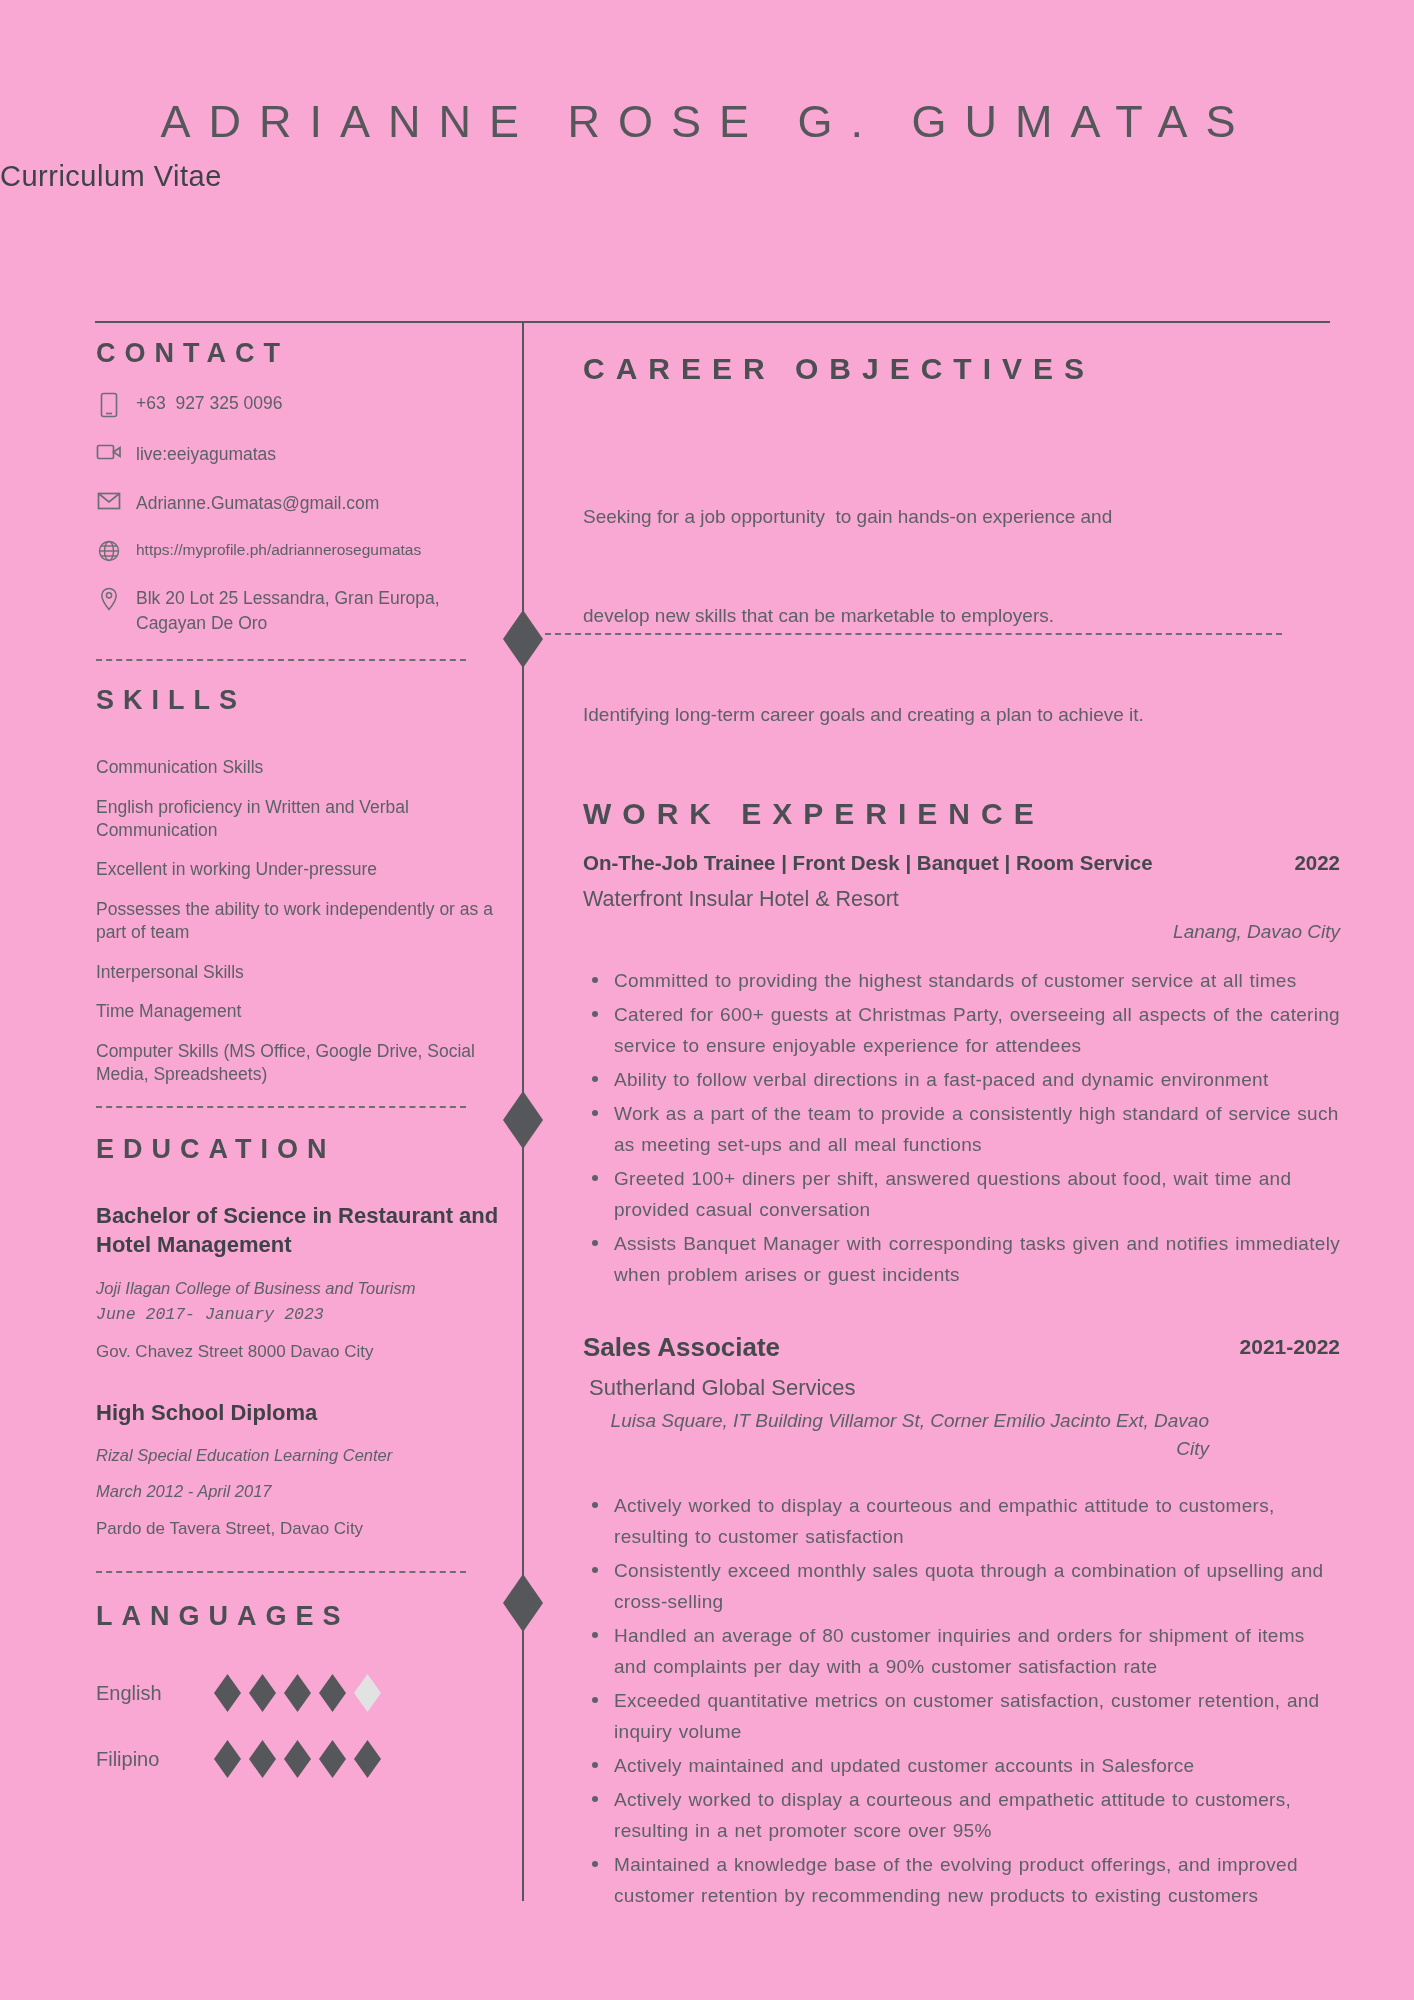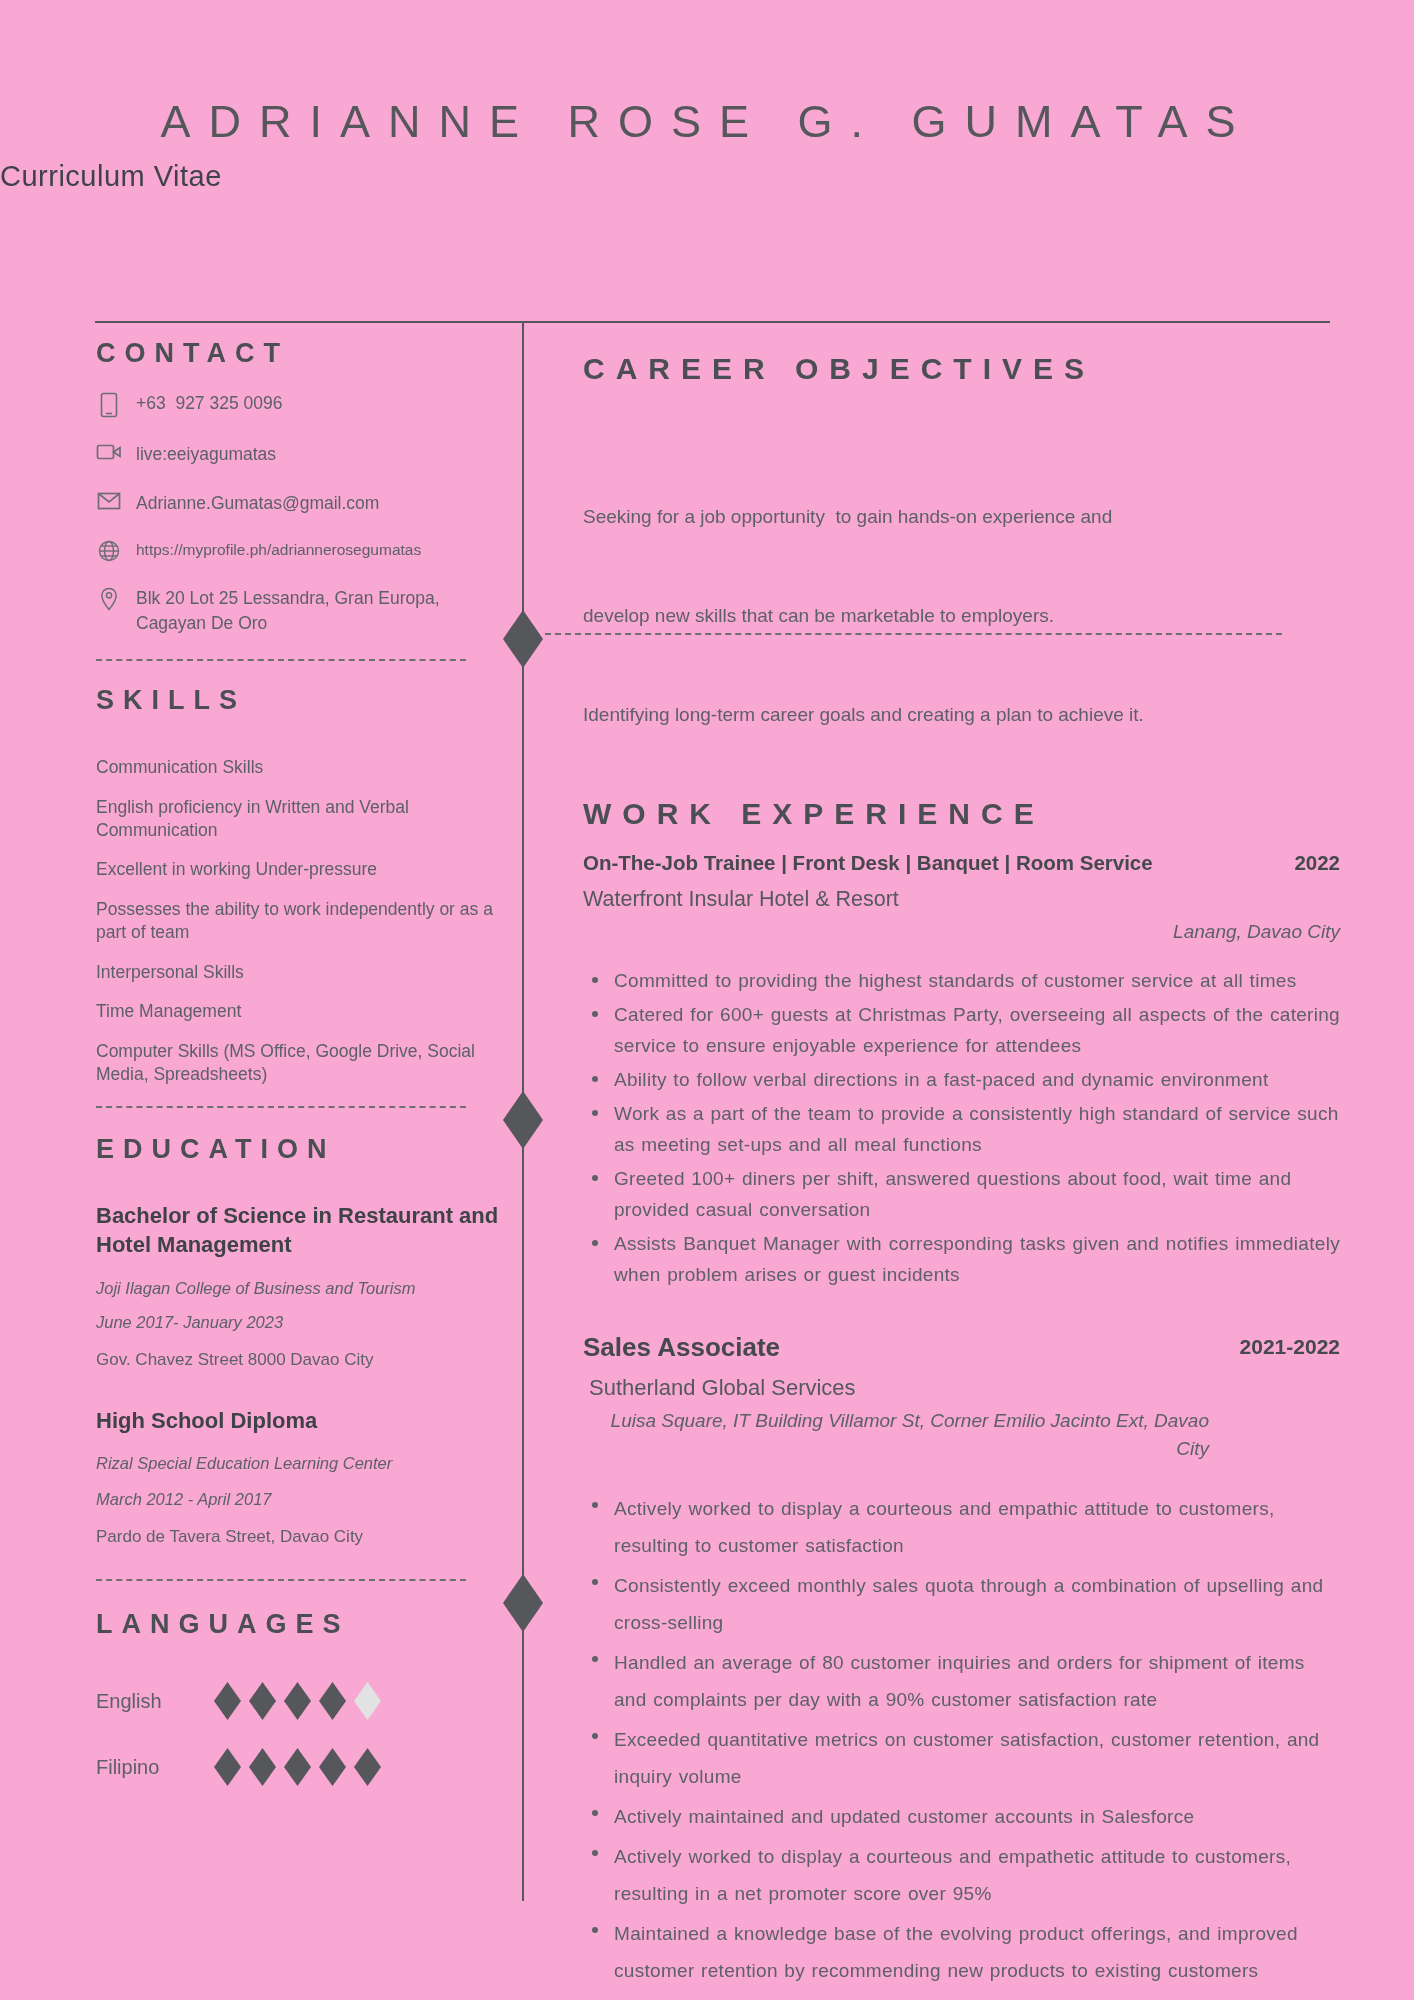--- a/index.html
+++ b/index.html
@@ -67,21 +67,21 @@
   ul.bullets li::before {
     content:""; position:absolute; left:9px; top:12px;
     width:6px; height:6px; border-radius:50%; background:#5d6066;
   }
   .job1 li:nth-child(1), .job1 li:nth-child(2), .job1 li:nth-child(6) { text-align:justify; }
   .job2-header { margin-top:42px; align-items:center; }
   .job2-header .job-role { font-size:26px; }
   .job2-header .job-period { font-size:21px; }
   .job2-company { padding-left:6px; font-size:22px; }
   .job2-location { padding-left:6px; max-width:620px; }
-  ul.job2 { margin-top:26px; line-height:37px; }
+  ul.job2 { margin-top:26px; line-height:31px; }
   svg { display:block; }
 </style>
 </head>
 <body>
 
 <div class="page">
 
   <div class="name">ADRIANNE ROSE G. GUMATAS</div>
   <div class="subtitle">Curriculum Vitae</div>
 
@@ -160,21 +160,21 @@
       <li>Computer Skills (MS Office, Google Drive, Social Media, Spreadsheets)</li>
     </ul>
 
     <hr class="dash" style="margin-top:20px;">
 
     <h2 class="sec" style="margin-top:26px;">EDUCATION</h2>
 
     <div>
       <div class="edu-degree">Bachelor of Science in Restaurant and Hotel Management</div>
       <div class="edu-school">Joji Ilagan College of Business and Tourism</div>
-      <div class="edu-dates" style="margin-top:12px;">June 2017- January 2023</div>
+      <div class="edu-dates" style="margin-top:4px;font-family:Liberation Mono, monospace;">June 2017- January 2023</div>
       <div class="edu-addr">Gov. Chavez Street 8000 Davao City</div>
     </div>
 
     <div>
       <div class="edu-degree">High School Diploma</div>
       <div class="edu-school">Rizal Special Education Learning Center</div>
       <div class="edu-dates">March 2012 - April 2017</div>
       <div class="edu-addr">Pardo de Tavera Street, Davao City</div>
     </div>
 

